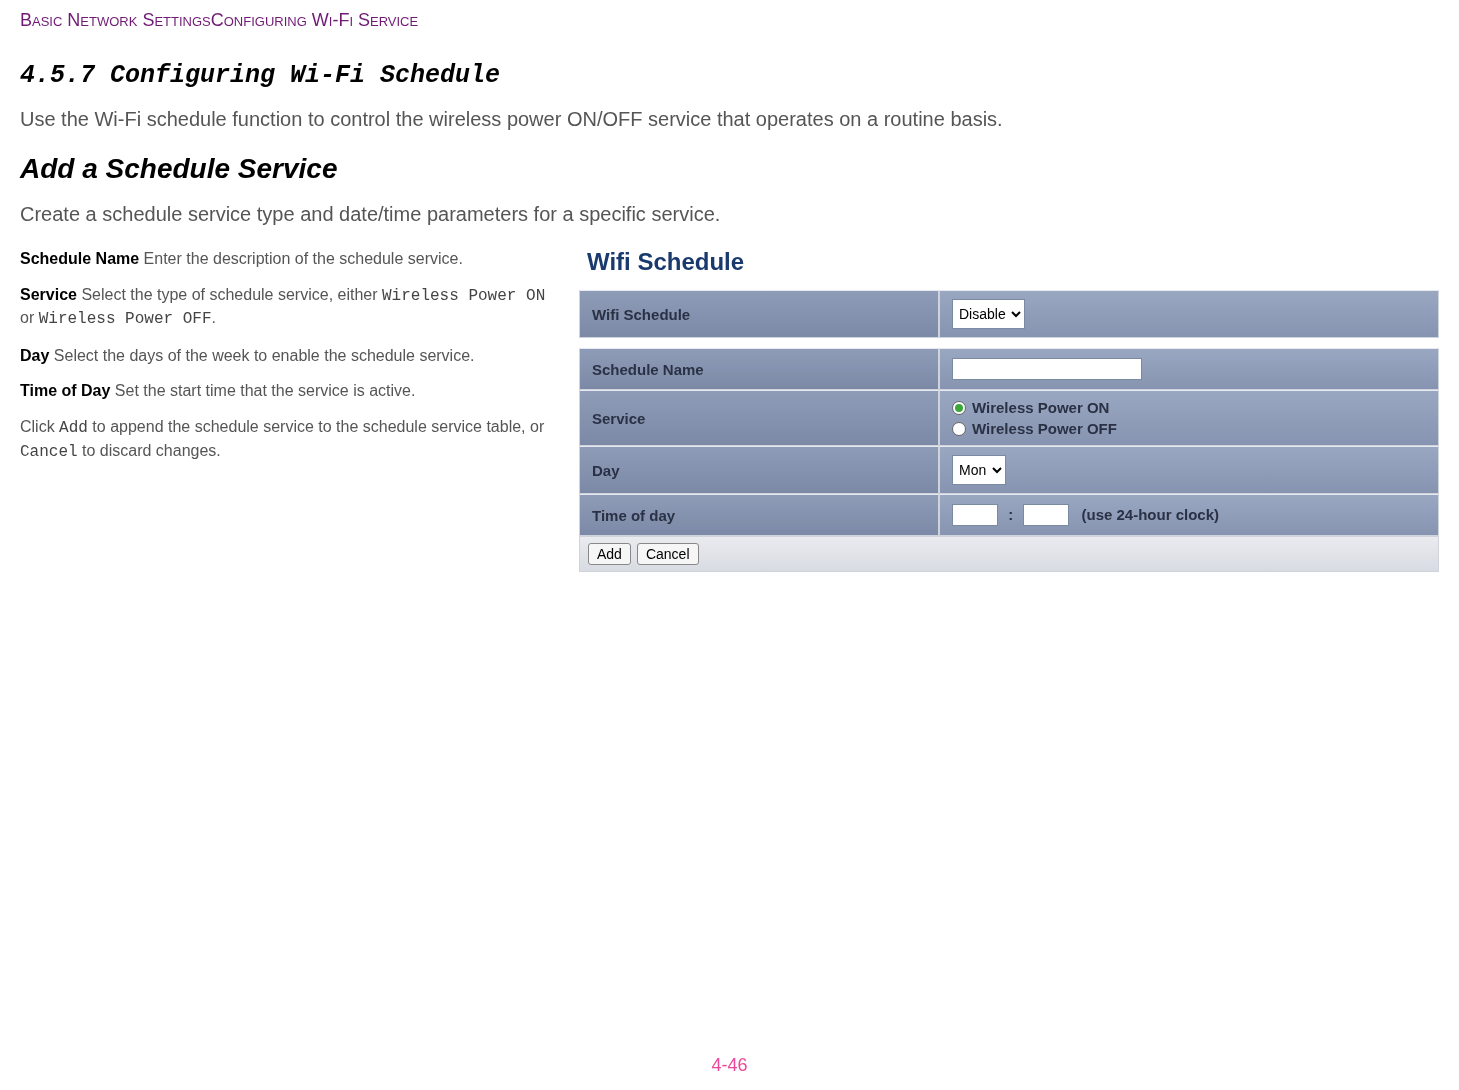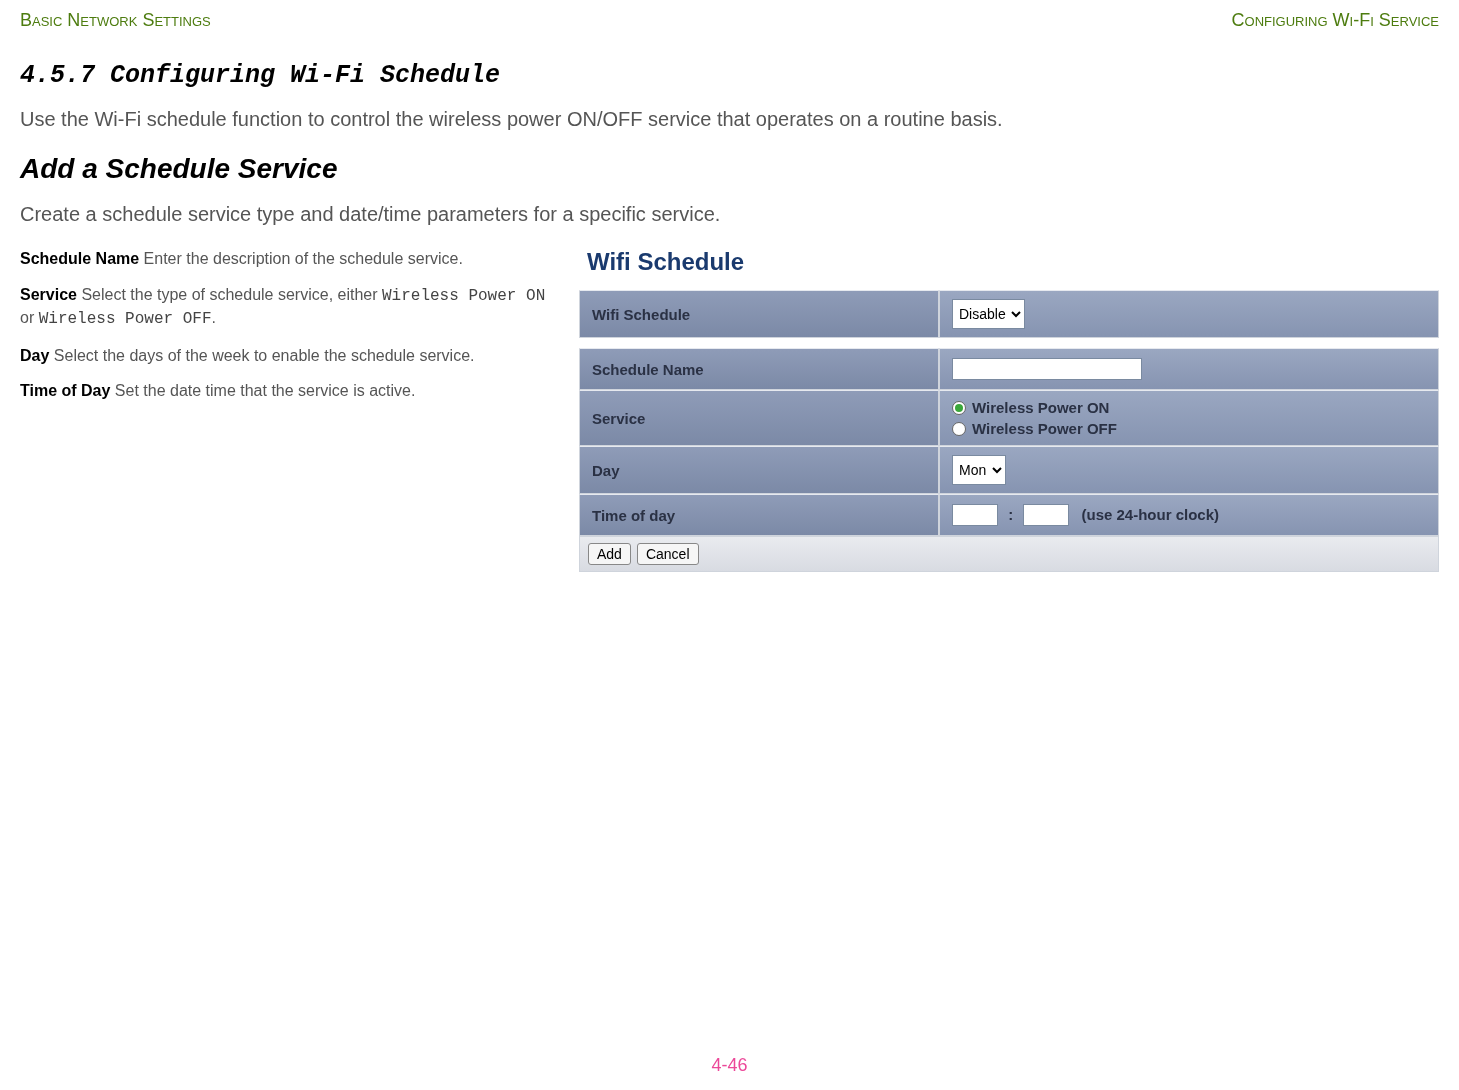--- a/index.html
+++ b/index.html
@@ -7,23 +7,23 @@
       font-family: Arial, Helvetica, sans-serif;
       width: 1459px;
       height: 1090px;
       padding: 10px 20px;
       background: #fff;
       color: #000;
       position: relative;
     }
     .header-row {
       display: flex;
-      justify-content: space-between;
+      justify-content: flex-start;
       font-variant: small-caps;
-      color: #4d7c0f;
+      color: #701a75;
       font-size: 18px;
       margin-bottom: 30px;
     }
     .section-heading {
       font-family: Liberation Mono, monospace;
       font-weight: bold;
       font-size: 25px;
       font-style: italic;
       margin: 20px 0 18px 0;
     }
@@ -164,21 +164,24 @@
     <p>
       <span class="term">Schedule Name</span><span> Enter the description of the schedule service.</span>
     </p>
     <p>
       <span class="term">Service</span><span> Select the type of schedule service, either </span><span class="mono">Wireless Power ON</span><span> or </span><span class="mono">Wireless Power OFF</span><span>.</span>
     </p>
     <p>
       <span class="term">Day</span><span> Select the days of the week to enable the schedule service.</span>
     </p>
     <p>
-      <span class="term">Time of Day</span><span> Set the date time that the service is active.</span>
+      <span class="term">Time of Day</span><span> Set the start time that the service is active.</span>
+    </p>
+    <p>
+      <span>Click </span><span class="mono">Add</span><span> to append the schedule service to the sched­ule service table, or </span><span class="mono">Cancel</span><span> to discard changes.</span>
     </p>
   </div>
 
   <div class="right-col">
     <div class="panel">
       <div class="panel-title">Wifi Schedule</div>
 
       <table class="form-table">
         <tbody>
             <tr>

